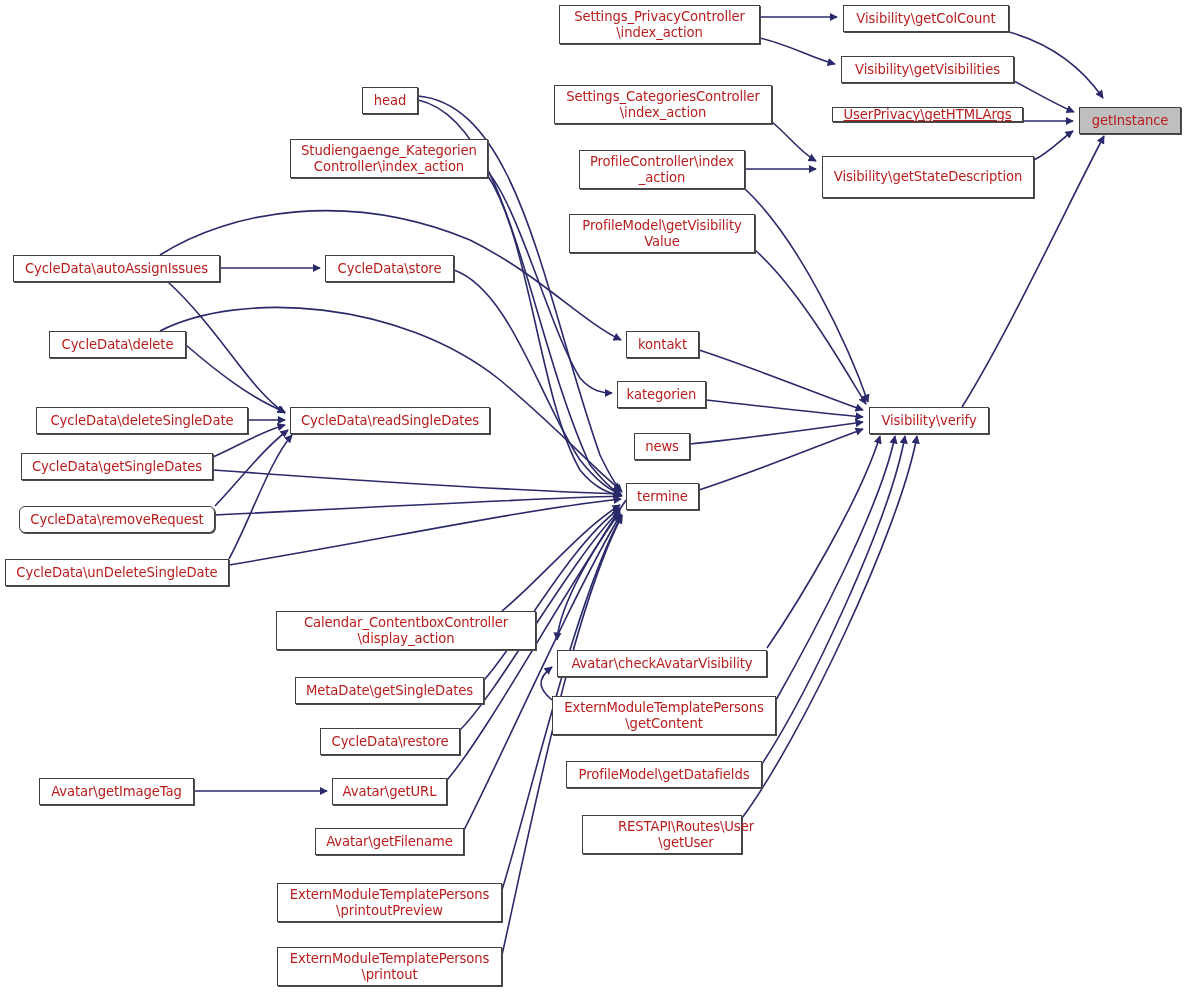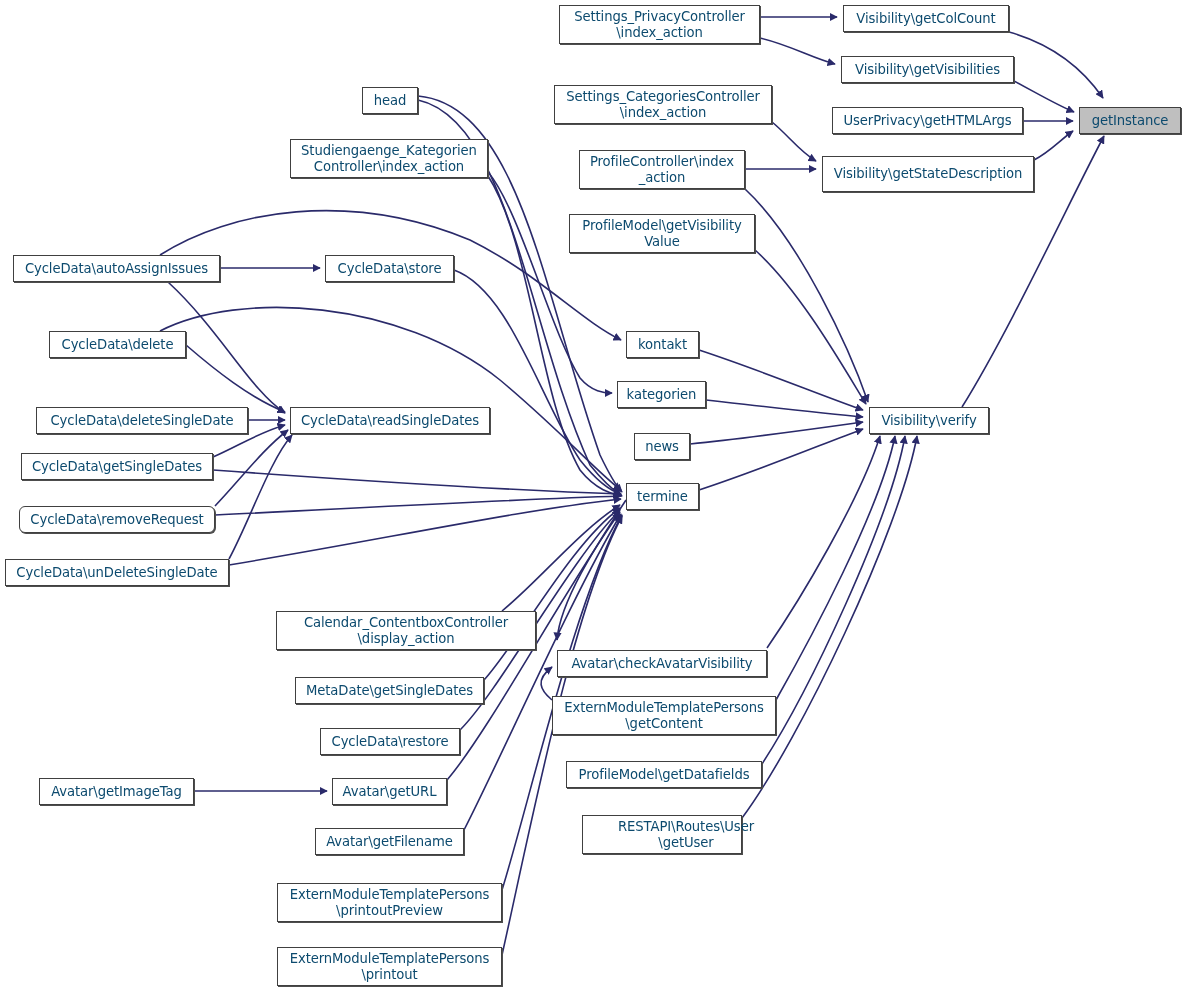--- a/index.html
+++ b/index.html
@@ -21,21 +21,21 @@
     top: 0;
     width: 1185px;
     height: 993px;
     pointer-events: none;
   }
   .node {
     position: absolute;
     box-sizing: border-box;
     border: 1px solid #404040;
     background: #ffffff;
-    color: #0c4a6e;
+    color: #b91c1c;
     display: flex;
     align-items: center;
     justify-content: center;
     text-align: center;
     font-size: 13.2px;
     line-height: 15.5px;
     letter-spacing: -0.1px;
     white-space: pre-line;
     box-shadow: 1px 1px 0 0 #4d4d4d;
   }
@@ -103,24 +103,24 @@
       </g>
   </svg>
   <div id="nodes">
       <div class="node" style="left: 559px; top: 5px; width: 201px; height: 39px;">Settings_PrivacyController
 \index_action</div>
       <div class="node" style="left: 843px; top: 5px; width: 166px; height: 27px;">Visibility\getColCount</div>
       <div class="node" style="left: 841px; top: 56px; width: 173px; height: 27px;">Visibility\getVisibilities</div>
       <div class="node highlight" style="left: 1079px; top: 107px; width: 102px; height: 27px;">getInstance</div>
       <div class="node" style="left: 554px; top: 85px; width: 218px; height: 39px;">Settings_CategoriesController
 \index_action</div>
-      <div class="node" style="left: 832px; top: 107px; width: 191px; height: 27px;">UserPrivacy\getHTMLArgs</div>
+      <div class="node" style="left: 832px; top: 107px; width: 191px; height: 15px; text-decoration: underline;">UserPrivacy\getHTMLArgs</div>
       <div class="node" style="left: 579px; top: 150px; width: 166px; height: 39px;">ProfileController\index
 _action</div>
-      <div class="node" style="left: 822px; top: 156px; width: 212px; height: 36px;">Visibility\getStateDescription</div>
+      <div class="node" style="left: 822px; top: 156px; width: 212px; height: 42px;">Visibility\getStateDescription</div>
       <div class="node" style="left: 362px; top: 87px; width: 56px; height: 27px;">head</div>
       <div class="node" style="left: 290px; top: 139px; width: 198px; height: 39px;">Studiengaenge_Kategorien
 Controller\index_action</div>
       <div class="node" style="left: 569px; top: 214px; width: 186px; height: 39px;">ProfileModel\getVisibility
 Value</div>
       <div class="node" style="left: 13px; top: 255px; width: 207px; height: 27px;">CycleData\autoAssignIssues</div>
       <div class="node" style="left: 325px; top: 255px; width: 129px; height: 27px;">CycleData\store</div>
       <div class="node" style="left: 49px; top: 331px; width: 137px; height: 27px;">CycleData\delete</div>
       <div class="node" style="left: 626px; top: 331px; width: 73px; height: 27px;">kontakt</div>
       <div class="node" style="left: 617px; top: 381px; width: 89px; height: 27px;">kategorien</div>

